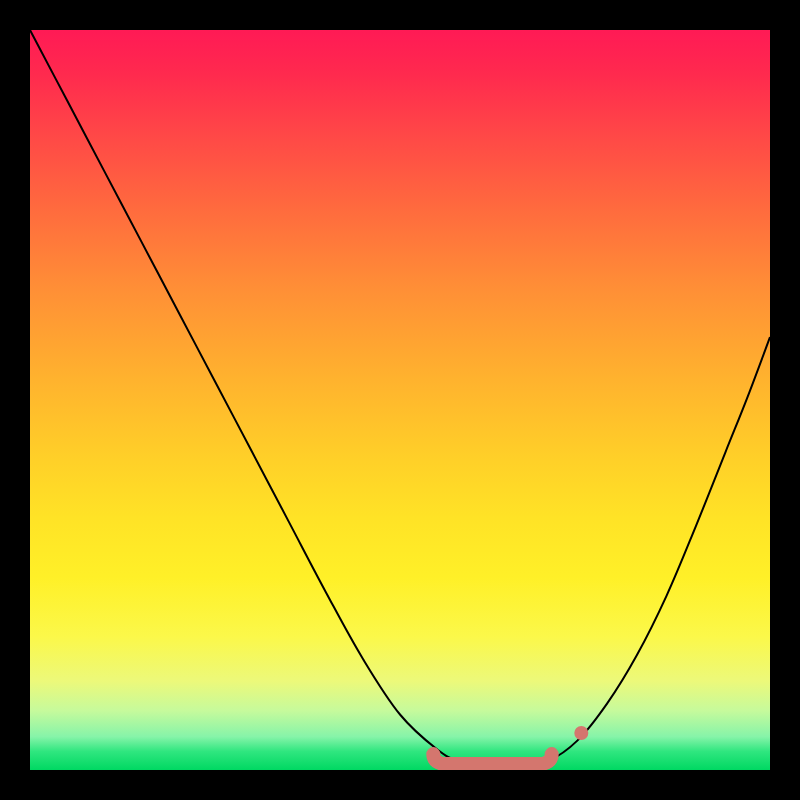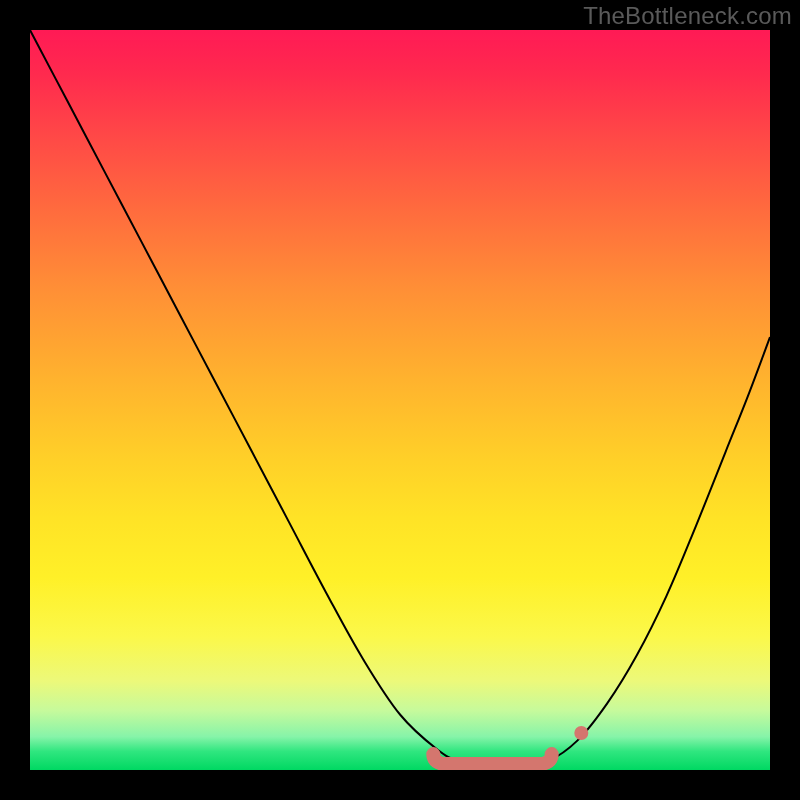--- a/index.html
+++ b/index.html
@@ -74,21 +74,20 @@
   }
   .salmon-dot {
     fill: #d4766e;
   }
 </style>
 </head>
 <body>
 
 <div class="stage">
 
-  <div class="watermark">TheBottleneck.com</div>
 
   <div class="plot-area">
     <div class="gradient-bg"></div>
 
     <svg class="overlay" viewBox="0 0 740 740" preserveAspectRatio="none">
       <path id="curve-path" class="curve" d="M 0 0 C 6.66 12.653999999999996, 23.68 44.99199999999999, 37 70.29999999999998 C 50.32 95.60799999999998, 60.68 115.29199999999996, 74 140.59999999999997 C 87.32 165.90799999999996, 97.68 185.59200000000004, 111 210.90000000000003 C 124.32 236.20800000000003, 134.68 255.892, 148 281.2 C 161.32 306.508, 171.68 326.192, 185 351.5 C 198.32 376.808, 208.68 396.4920000000001, 222 421.80000000000007 C 235.32 447.10800000000006, 245.68 466.79200000000003, 259 492.1 C 272.32 517.408, 282.68 537.758, 296 562.4 C 309.32 587.0419999999999, 319.68 607.022, 333 629 C 346.32 650.978, 356.68 668.2496, 370 684.5 C 383.32 700.7504, 396.34400000000005 710.8883999999999, 407.00000000000006 719.28 C 417.65600000000006 727.6716, 419.876 728.0564, 429.2 731.12 C 438.524 734.1836, 448.144 735.3675999999999, 458.8 736.3 C 469.456 737.2324, 477.744 737.2324, 488.40000000000003 736.3 C 499.05600000000004 735.3675999999999, 507.344 735.782, 518 731.12 C 528.656 726.458, 536.944 720.7896, 547.6 710.4 C 558.2560000000001 700.0104, 566.5440000000001 688.718, 577.2 673.4 C 587.856 658.082, 596.144 644.6139999999999, 606.8 625.3 C 617.4559999999999 605.986, 625.7439999999999 589.41, 636.4 566.1 C 647.056 542.7900000000001, 655.344 521.7739999999999, 666 495.79999999999995 C 676.656 469.82599999999996, 686.276 445.11000000000007, 695.5999999999999 421.80000000000007 C 704.9239999999999 398.49000000000007, 709.808 386.946, 717.8 366.3 C 725.7919999999999 345.654, 736.004 317.75600000000003, 740 307.1"></path>
       <path id="salmon-band" class="salmon-stroke" d="M 403.3 724.08 Q 403.3 734.08 417.3 734.08 L 507.69999999999993 734.08 Q 521.6999999999999 734.08 521.6999999999999 724.08"></path>
       <circle id="salmon-dot" class="salmon-dot" r="7" cx="551.3" cy="703"></circle>
     </svg>
   </div>

